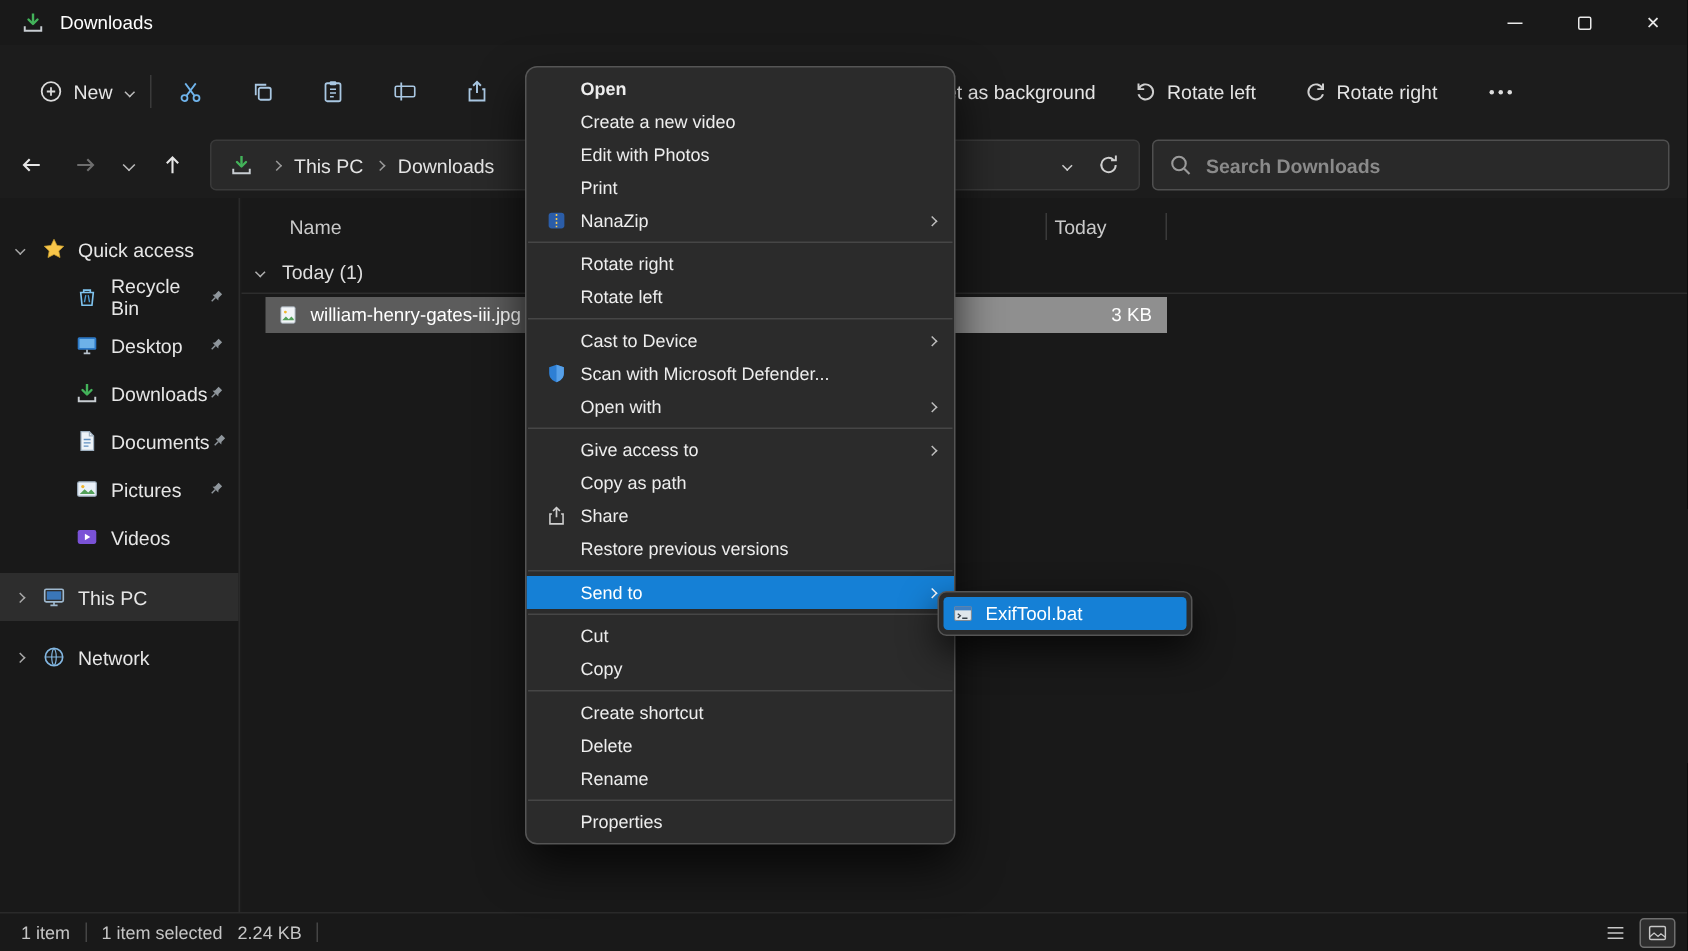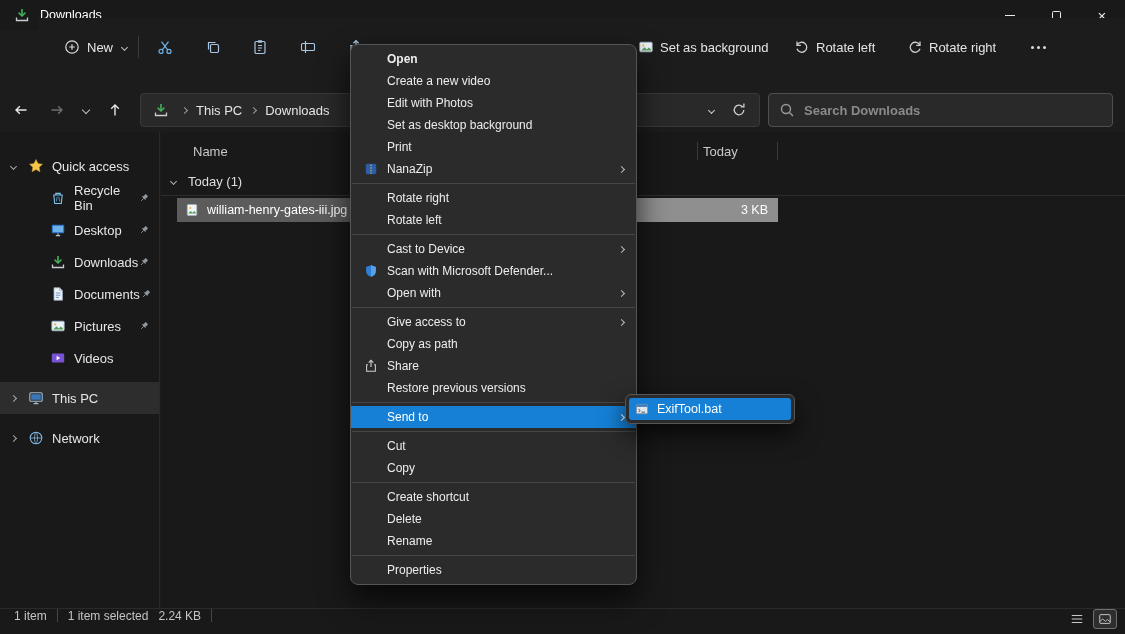--- a/index.html
+++ b/index.html
@@ -16,21 +16,21 @@
   .titlebar{position:absolute;top:0;left:0;right:0;height:30px;background:#191919;display:flex;align-items:center;}
   .titlebar .app-icon{margin-left:14px;}
   .titlebar .title{margin-left:10px;font-size:12.5px;color:#fff;}
   .caption{position:absolute;right:0;top:0;height:30px;display:flex;}
   .cap-btn{width:46px;height:30px;display:flex;align-items:center;justify-content:center;color:#eaeaea;}
   .glyph-min{width:10px;border-top:1.1px solid #eaeaea;display:block;}
   .glyph-max{width:9px;height:9px;border:1.1px solid #eaeaea;border-radius:1.5px;display:block;}
   .glyph-close{font-size:15px;line-height:15px;color:#eaeaea;}
 
   
-  .commandbar{position:absolute;top:18px;left:0;right:0;height:58px;background:#1c1c1c;margin-left:38px;}
+  .commandbar{position:absolute;top:32px;left:0;right:0;height:58px;background:#1c1c1c;}
   .cmd-new{position:absolute;left:16px;top:12px;height:34px;display:flex;align-items:center;gap:7px;padding:0 10px;border-radius:4px;font-size:13px;color:#e6e6e6;}
   .cmd-new .chev{width:5px;height:5px;color:#bdbdbd;margin-left:2px;}
   .cmd-sep{position:absolute;left:100px;top:18px;width:1px;height:22px;background:#3a3a3a;}
   .icon-btn{position:absolute;top:13px;width:36px;height:32px;display:flex;align-items:center;justify-content:center;border-radius:4px;}
   .cmd-text-btn{position:absolute;top:13px;height:32px;display:flex;align-items:center;gap:6px;font-size:13px;color:#e4e4e4;border-radius:4px;padding:0 4px;}
   .more-dots{display:flex;gap:3px;}
   .more-dots i{width:3px;height:3px;border-radius:50%;background:#dcdcdc;}
 
   
   .navbar{position:absolute;top:88px;left:0;right:0;height:44px;background:#1c1c1c;}
@@ -60,21 +60,21 @@
   .col-name{position:absolute;left:32px;top:6px;}
   .col-size{position:absolute;left:542px;top:6px;}
   .col-div{position:absolute;top:4px;width:1px;height:18px;background:#3a3a3a;}
   .group-row{position:absolute;top:36px;left:0;right:0;height:28px;display:flex;align-items:center;border-bottom:1px solid #2d2d2d;font-size:13px;color:#dedede;}
   .group-row .chev{width:5px;height:5px;color:#b0b0b0;margin:0 12px 0 10px;}
   .file-row{position:absolute;top:66px;left:0;right:0;height:24px;}
   .cell-name{position:absolute;left:16px;width:450px;height:24px;background:#5c5c5c;display:flex;align-items:center;gap:8px;padding-left:8px;font-size:12.5px;color:#fff;}
   .cell-size{position:absolute;left:469px;width:148px;height:24px;background:#8f8f8f;display:flex;align-items:center;justify-content:flex-end;padding-right:10px;font-size:12.5px;color:#fdfdfd;}
 
   
-  .statusbar{position:absolute;left:0;right:0;bottom:0;height:26px;background:#191919;border-top:1px solid #2a2a2a;display:flex;align-items:flex-start;font-size:12px;color:#c5c5c5;}
+  .statusbar{position:absolute;left:0;right:0;bottom:0;height:26px;background:#191919;border-top:1px solid #2a2a2a;display:flex;align-items:center;font-size:12px;color:#c5c5c5;}
   .sb-text{margin-left:14px;}
   .sb-div{width:1px;height:13px;background:#454545;margin:0 10px;}
   .sb-right{margin-left:auto;display:flex;align-items:center;gap:4px;margin-right:8px;}
   .view-btn{width:24px;height:20px;display:flex;align-items:center;justify-content:center;color:#c8c8c8;border-radius:3px;border:1px solid transparent;}
   .view-btn.active{background:#2e2e2e;border-color:#6f6f6f;}
 
   
   .context-menu{position:absolute;left:350px;top:44px;width:287px;background:#2b2b2b;border:1px solid #555;border-radius:8px;padding:3px 0;box-shadow:0 14px 30px rgba(0,0,0,.7);z-index:60;font-size:12px;color:#ededed;overflow:hidden;}
   .menu-item{position:relative;height:22px;display:flex;align-items:center;padding:0 12px 0 36px;}
   .menu-item.bold{font-weight:bold;}
@@ -518,23 +518,20 @@
     <div class="menu-item bold">
         <span>Open</span>
       </div>
     <div class="menu-item">
         <span>Create a new video</span>
       </div>
     <div class="menu-item">
         <span>Edit with Photos</span>
       </div>
     <div class="menu-item">
-        <span>Set as desktop background</span>
-      </div>
-    <div class="menu-item">
         <span>Print</span>
       </div>
     <div class="menu-item">
       <span class="mi-icon">
           <svg class="i14">
             <use href="#s-nanazip"></use>
           </svg>
         </span>
       <span>NanaZip</span>
       <span class="sub-arrow"></span>

